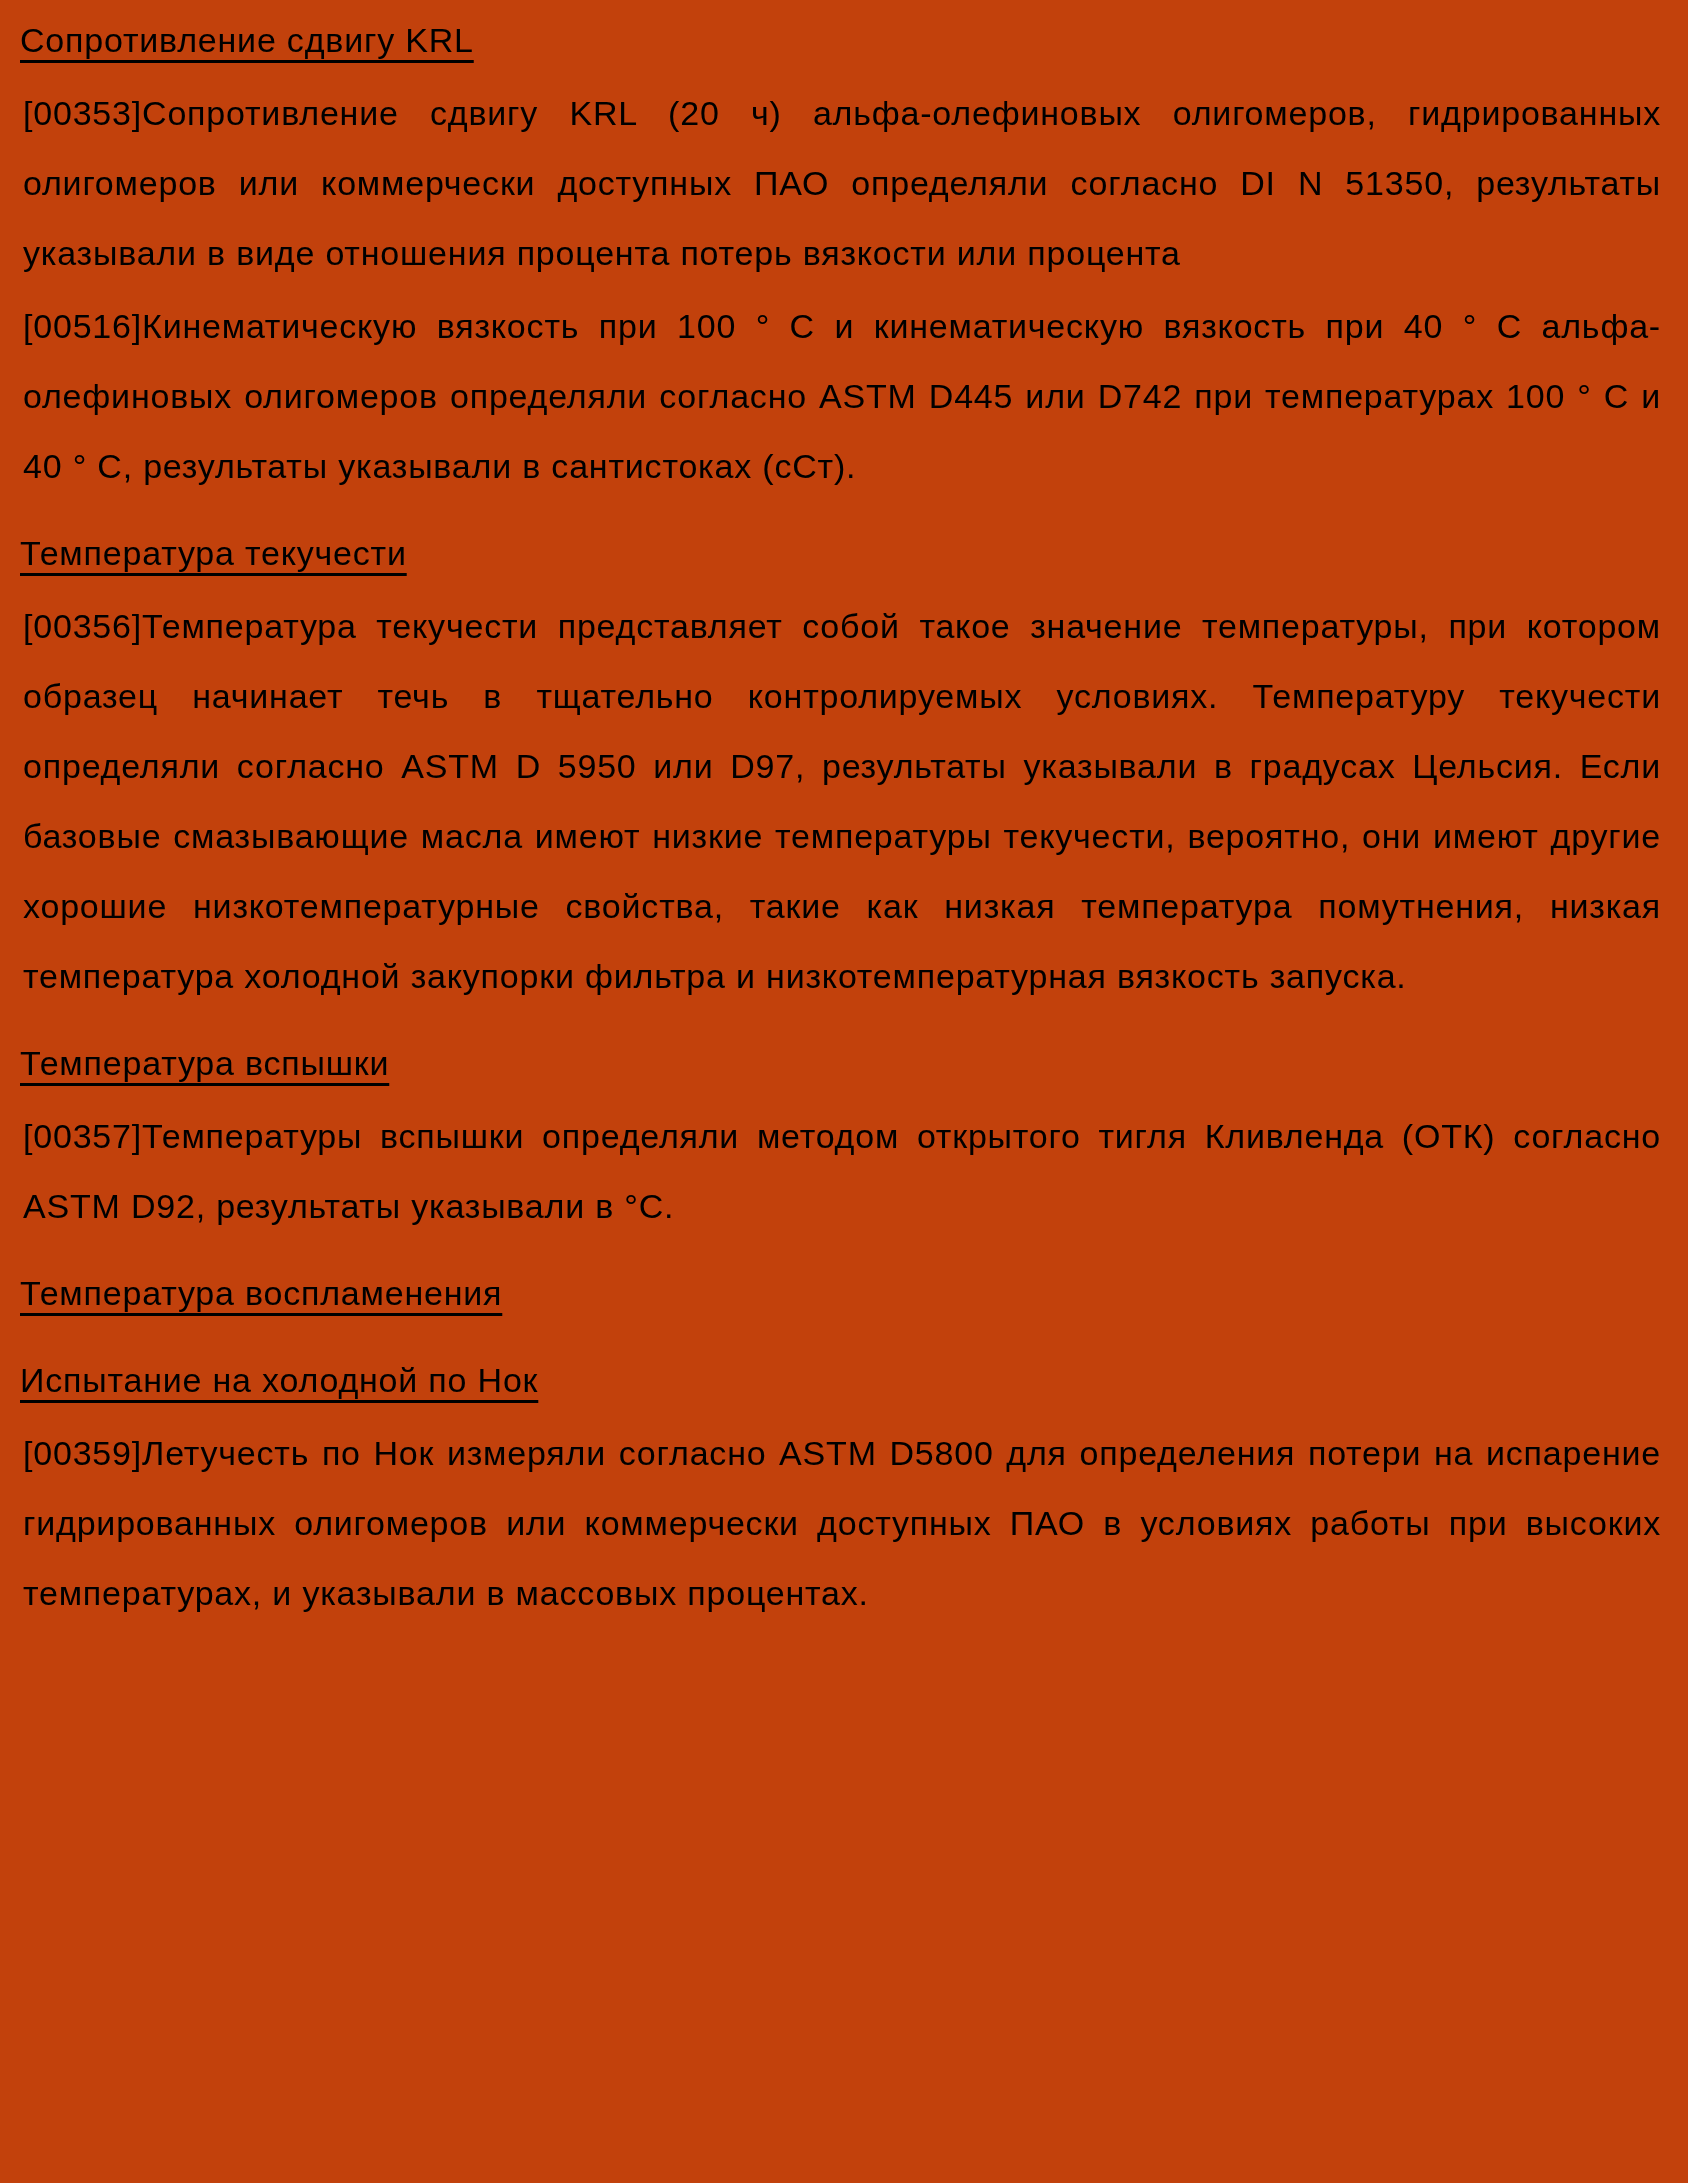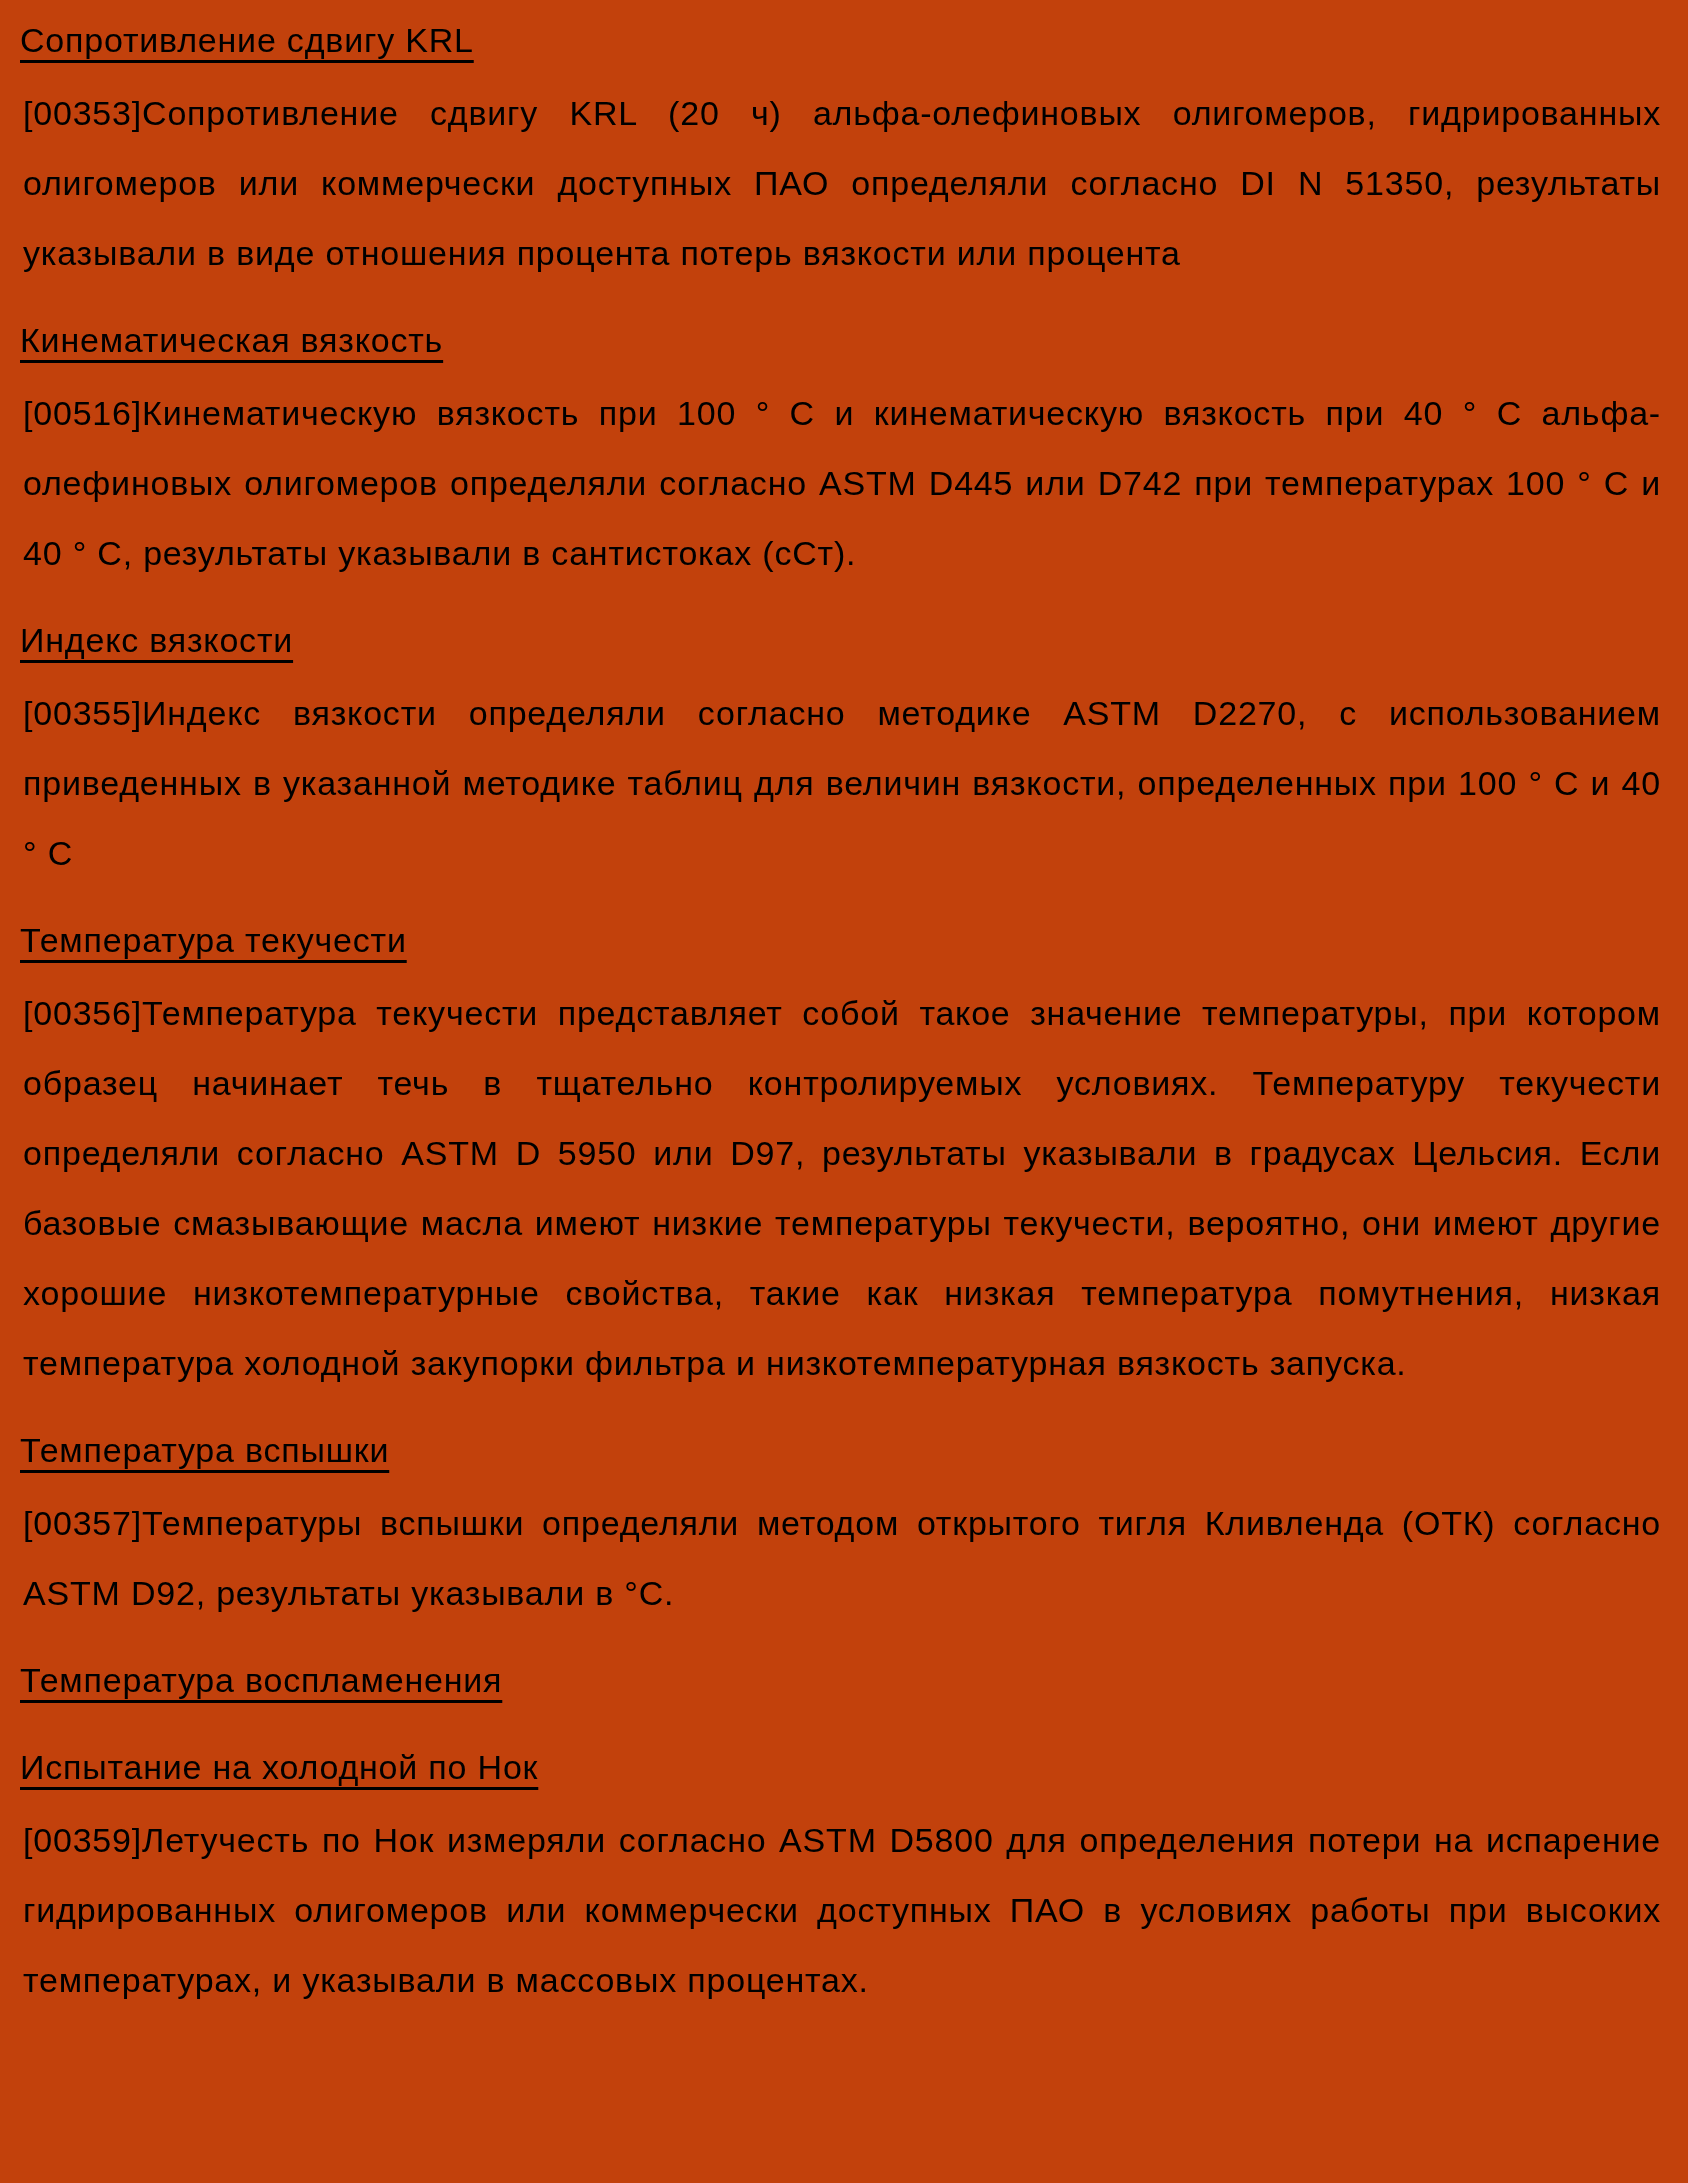--- a/index.html
+++ b/index.html
@@ -41,28 +41,23 @@
 <body>
 
 <div class="page">
 
   <div class="section">
     <h2 class="heading">Сопротивление сдвигу KRL</h2>
     <p class="para"><span class="pnum">[00353]</span><span>Сопротивление сдвигу KRL (20 ч) альфа-олефиновых олигомеров, гидрированных олигомеров или коммерчески доступных ПАО определяли согласно DI N 51350, результаты указывали в виде отношения процента потерь вязкости или процента</span></p>
   </div>
 
   <div class="section">
-    <h2 class="heading">Кинематическая вязкость</h2>
     <p class="para"><span class="pnum">[00516]</span><span>Кинематическую вязкость при 100 ° С и кинематическую вязкость при 40 ° С альфа-олефиновых олигомеров определяли согласно ASTM D445 или D742 при температурах 100 ° С и 40 ° С, результаты указывали в сантистоках (сСт).</span></p>
   </div>
 
-  <div class="section">
-    <h2 class="heading">Индекс вязкости</h2>
-    <p class="para"><span class="pnum">[00355]</span><span>Индекс вязкости определяли согласно методике ASTM D2270, с использованием приведенных в указанной методике таблиц для величин вязкости, определенных при 100 ° С и 40 ° С</span></p>
-  </div>
 
   <div class="section">
     <h2 class="heading">Температура текучести</h2>
     <p class="para"><span class="pnum">[00356]</span><span>Температура текучести представляет собой такое значение температуры, при котором образец начинает течь в тщательно контролируемых условиях. Температуру текучести определяли согласно ASTM D 5950 или D97, результаты указывали в градусах Цельсия. Если базовые смазывающие масла имеют низкие температуры текучести, вероятно, они имеют другие хорошие низкотемпературные свойства, такие как низкая температура помутнения, низкая температура холодной закупорки фильтра и низкотемпературная вязкость запуска.</span></p>
   </div>
 
   <div class="section">
     <h2 class="heading">Температура вспышки</h2>
     <p class="para"><span class="pnum">[00357]</span><span>Температуры вспышки определяли методом открытого тигля Кливленда (ОТК) согласно ASTM D92, результаты указывали в °С.</span></p>
   </div>

